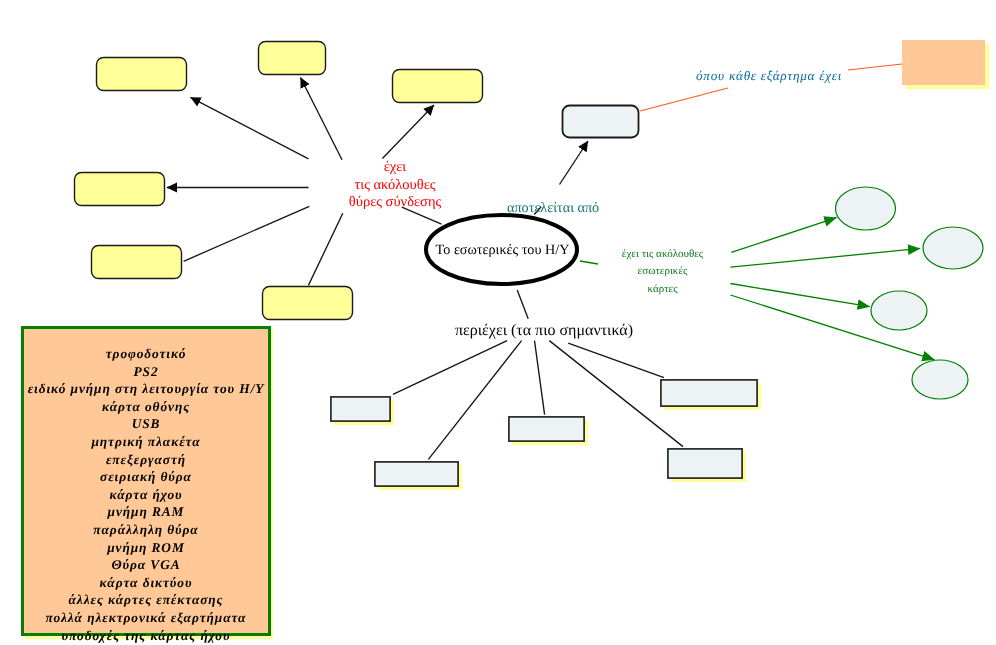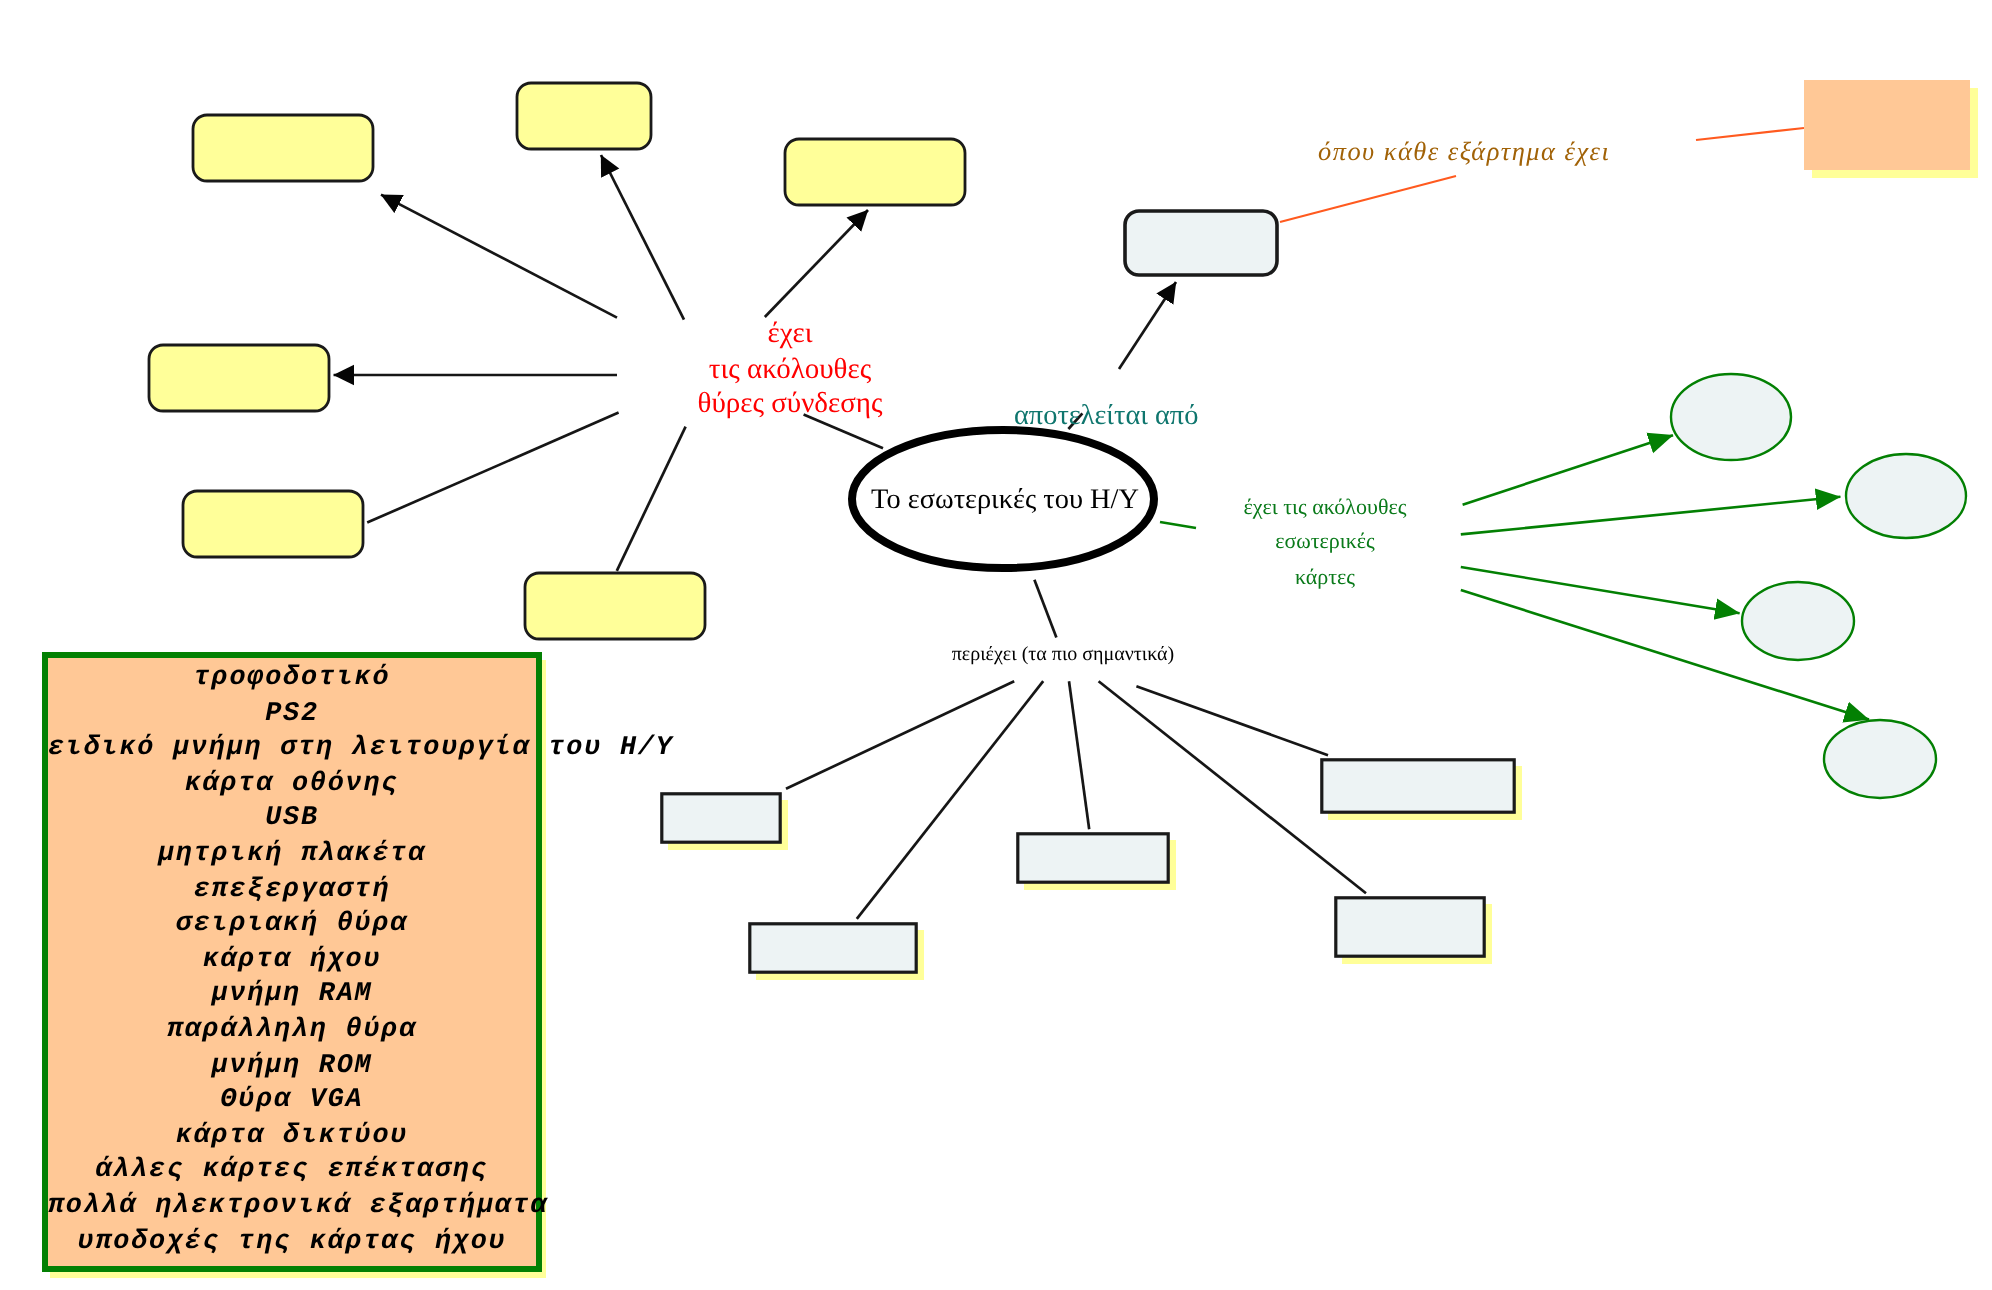--- a/index.html
+++ b/index.html
@@ -8,31 +8,31 @@
        font-family:"Liberation Serif","DejaVu Serif",serif;
        -webkit-font-smoothing:antialiased;text-rendering:geometricPrecision;}
   #stage{position:relative;width:996px;height:645px;background:#ffffff;
          will-change:opacity;}
   svg#canvas{position:absolute;left:0;top:0;width:996px;height:645px;display:block;}
   .lbl{position:absolute;white-space:pre;text-align:center;will-change:opacity;}
   #lbl-center{color:#000000;font-size:14.2px;left:423.5px;top:241.5px;width:158px;}
   #lbl-ports{color:#ff0000;font-size:14.5px;line-height:17.6px;
              left:305px;top:159px;width:100px;margin-left:40px;}
   #lbl-consists{color:#0f766e;font-size:14.2px;left:507px;top:200px;width:90px;}
-  #lbl-contains{color:#000000;font-size:10px;left:455px;top:322px;width:153px;}
+  #lbl-contains{color:#000000;font-size:16px;left:455px;top:322px;width:153px;}
   #lbl-cards{color:#0a7a1a;font-size:11px;line-height:17.9px;
              left:605px;top:245.5px;width:115px;}
-  #lbl-each{color:#a16207;font-size:13.2px;font-style:italic;
-            letter-spacing:.75px;left:659px;top:68px;width:160px;text-align:left;}
+  #lbl-each{color:#0369a1;font-size:13.2px;font-style:italic;
+            letter-spacing:.75px;left:696px;top:68px;width:160px;text-align:left;}
   
   #legend-shadow{position:absolute;left:25px;top:330px;width:248px;height:309px;
                  background:#ffff99;}
   #legend{position:absolute;left:21px;top:326px;width:250px;height:310px;
           background:#ffc896;border:3px solid #038003;box-sizing:border-box;
-          padding-top:2px;font-family:Liberation Mono, monospace;}
+          padding-top:16px;}
   #legend-list{margin:0;padding:0;list-style:none;text-align:center;
                color:#000000;font-size:13.4px;font-style:italic;font-weight:bold;
                line-height:17.6px;letter-spacing:.9px;}
   #legend-list li{white-space:nowrap;will-change:opacity;}
   #peach-shadow{position:absolute;left:906px;top:44px;width:83px;height:45px;
                 background:#ffff99;}
   #peach-box{position:absolute;left:902px;top:40px;width:83px;height:45px;
              background:#ffc896;}
 </style>
 </head>

